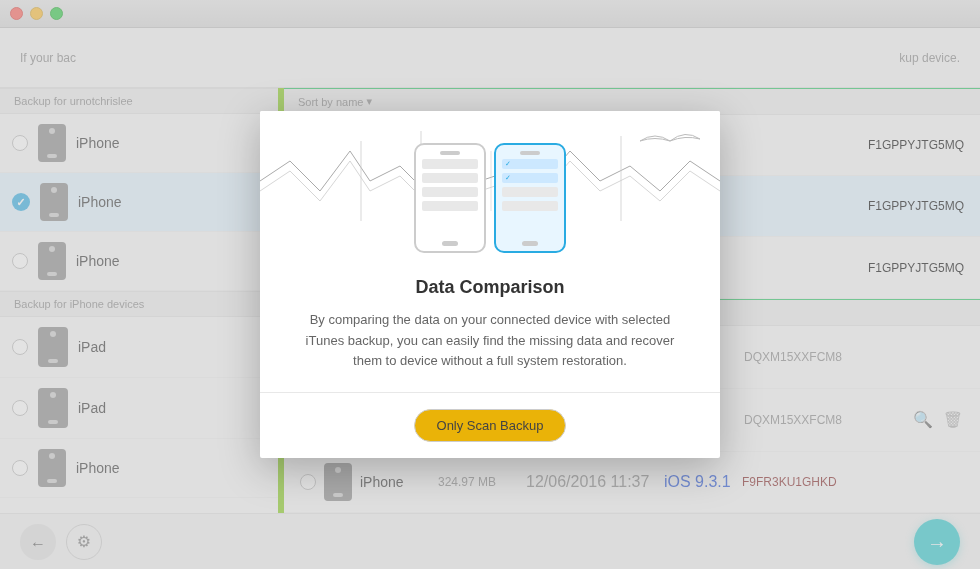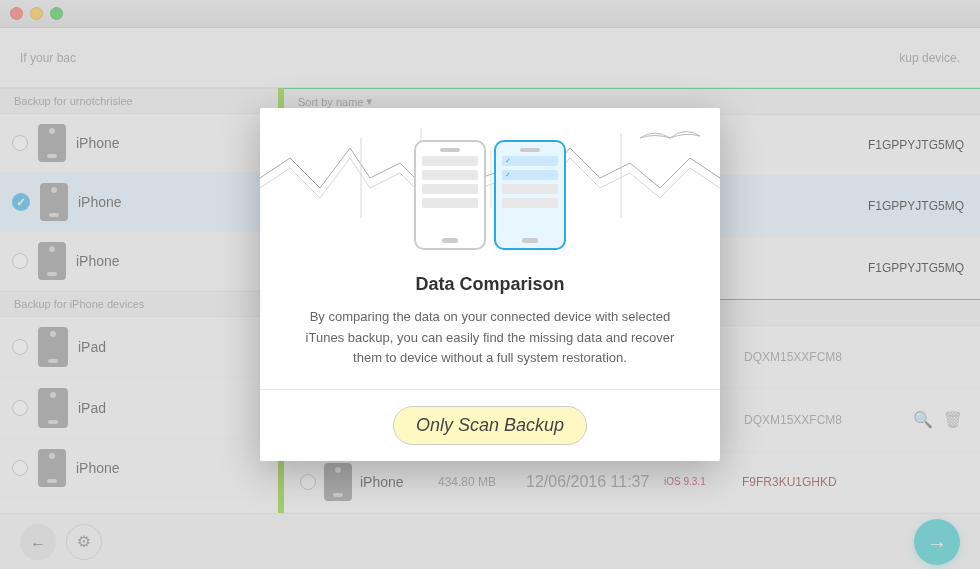--- a/index.html
+++ b/index.html
@@ -330,25 +330,24 @@
       padding: 16px 40px;
       gap: 16px;
       justify-content: center;
       align-items: center;
     }
 
     .btn-outline {
       padding: 8px 22px;
       border: 1.5px solid #ccc;
       border-radius: 20px;
-      background: #fef9c3;
-      font-size: 18px;
+      background: #eab308;
+      font-size: 13px;
       color: #444;
       cursor: pointer;
-      font-style: italic;
     }
 
     .btn-primary {
       padding: 9px 28px;
       background: #29abe2;
       border: none;
       border-radius: 20px;
       font-size: 13px;
       color: white;
       cursor: pointer;
@@ -485,23 +484,23 @@
         <div class="backup-actions">
           <div class="action-icon">🔍</div>
           <div class="action-icon">🗑</div>
         </div>
       </div>
 
       <div class="backup-row">
         <div class="radio-btn"></div>
         <div class="device-icon"></div>
         <span style="font-size:14px;color:#333;width:70px">iPhone</span>
-        <span style="font-size:12px;color:#888;width:80px">434.80 MB</span>
+        <span style="font-size:12px;color:#888;width:80px">324.97 MB</span>
         <span style="font-size:16px;color:#888;width:130px">12/06/2016 11:37</span>
-        <span style="font-size:10px;color:#be185d;width:70px">iOS 9.3.1</span>
+        <span style="font-size:16px;color:#1d4ed8;width:70px">iOS 9.3.1</span>
         <span style="font-size:12px;color:#7f1d1d;flex:1">F9FR3KU1GHKD</span>
       </div>
 
     </div>
   </div>
 
   <div class="bottom-bar">
     <div style="display:flex;gap:10px;align-items:center">
       <button class="nav-btn">←</button>
       <button class="settings-btn">⚙</button>

